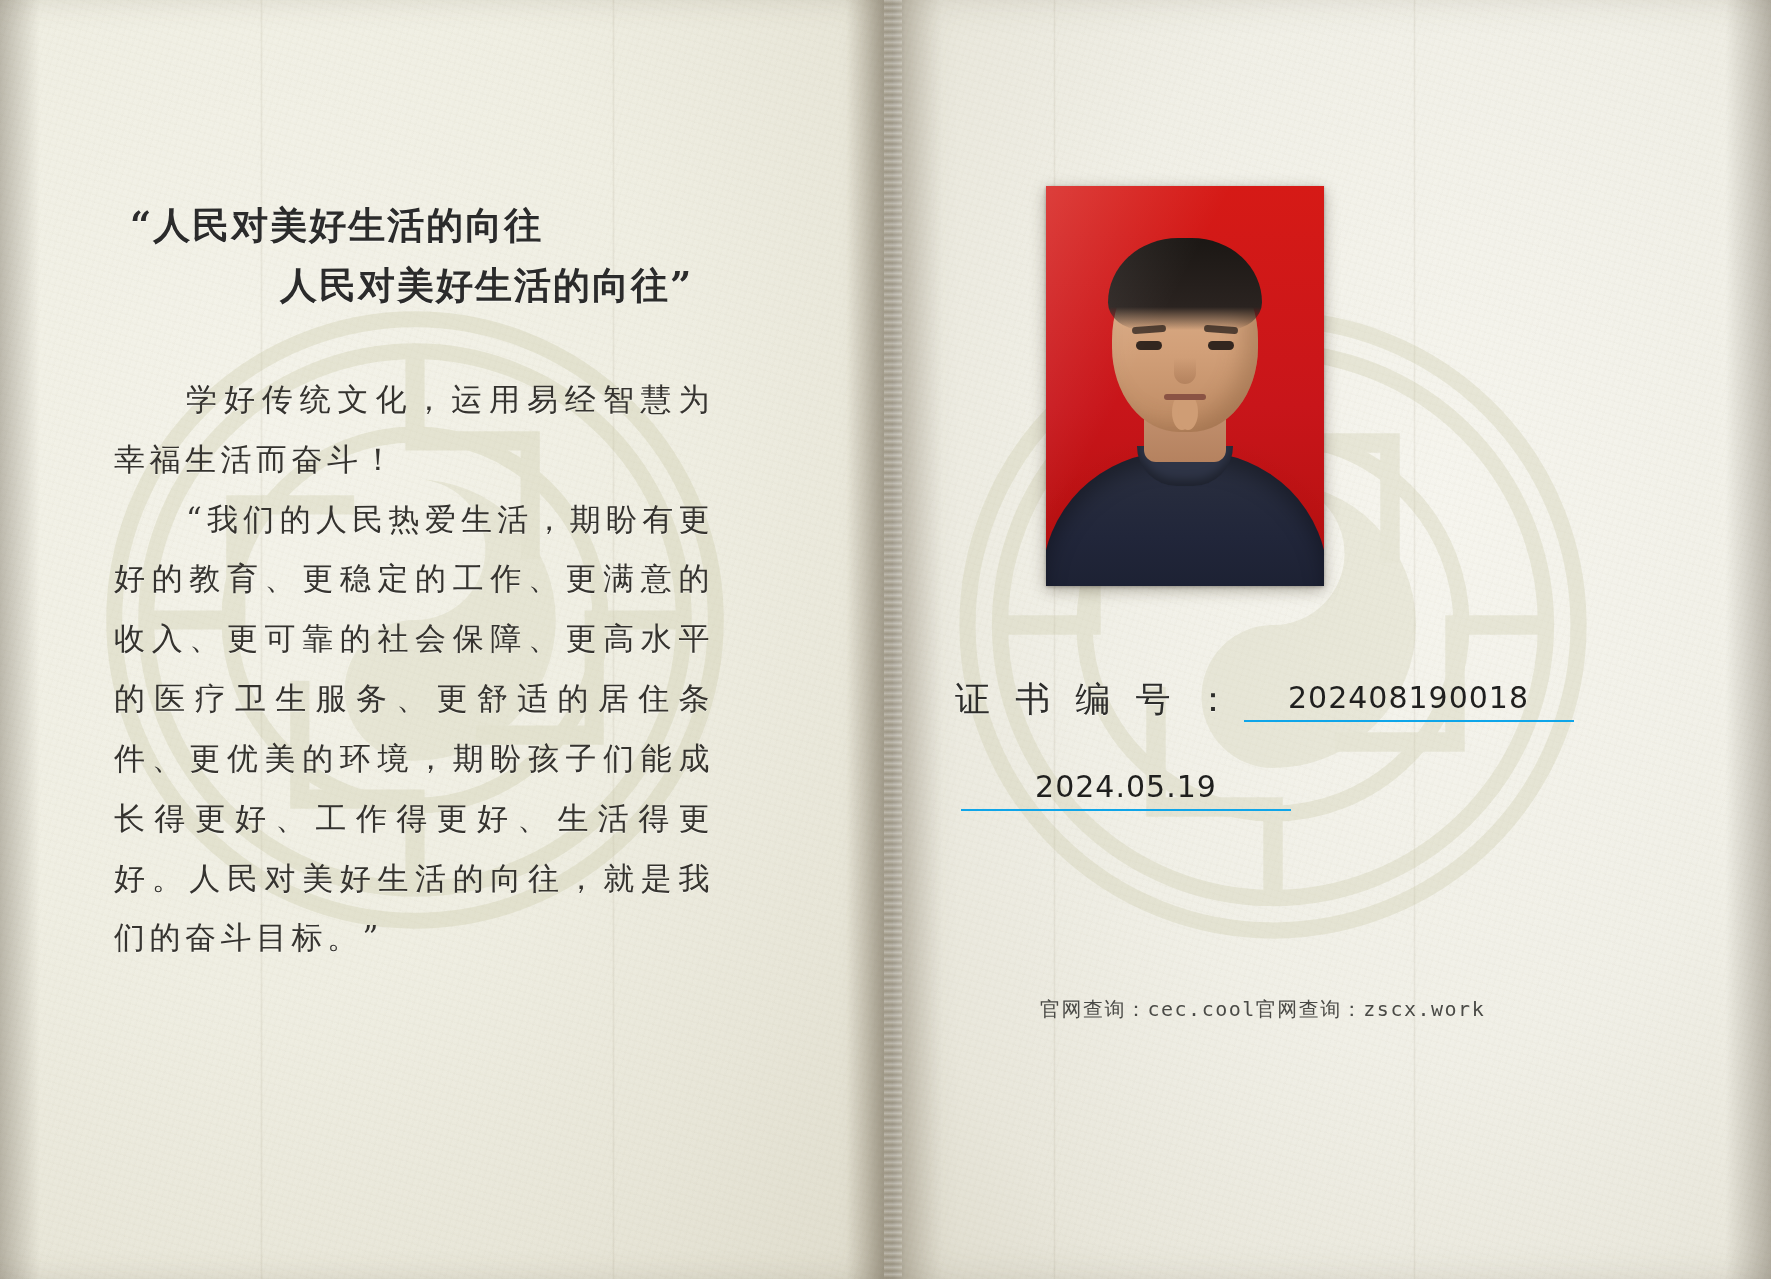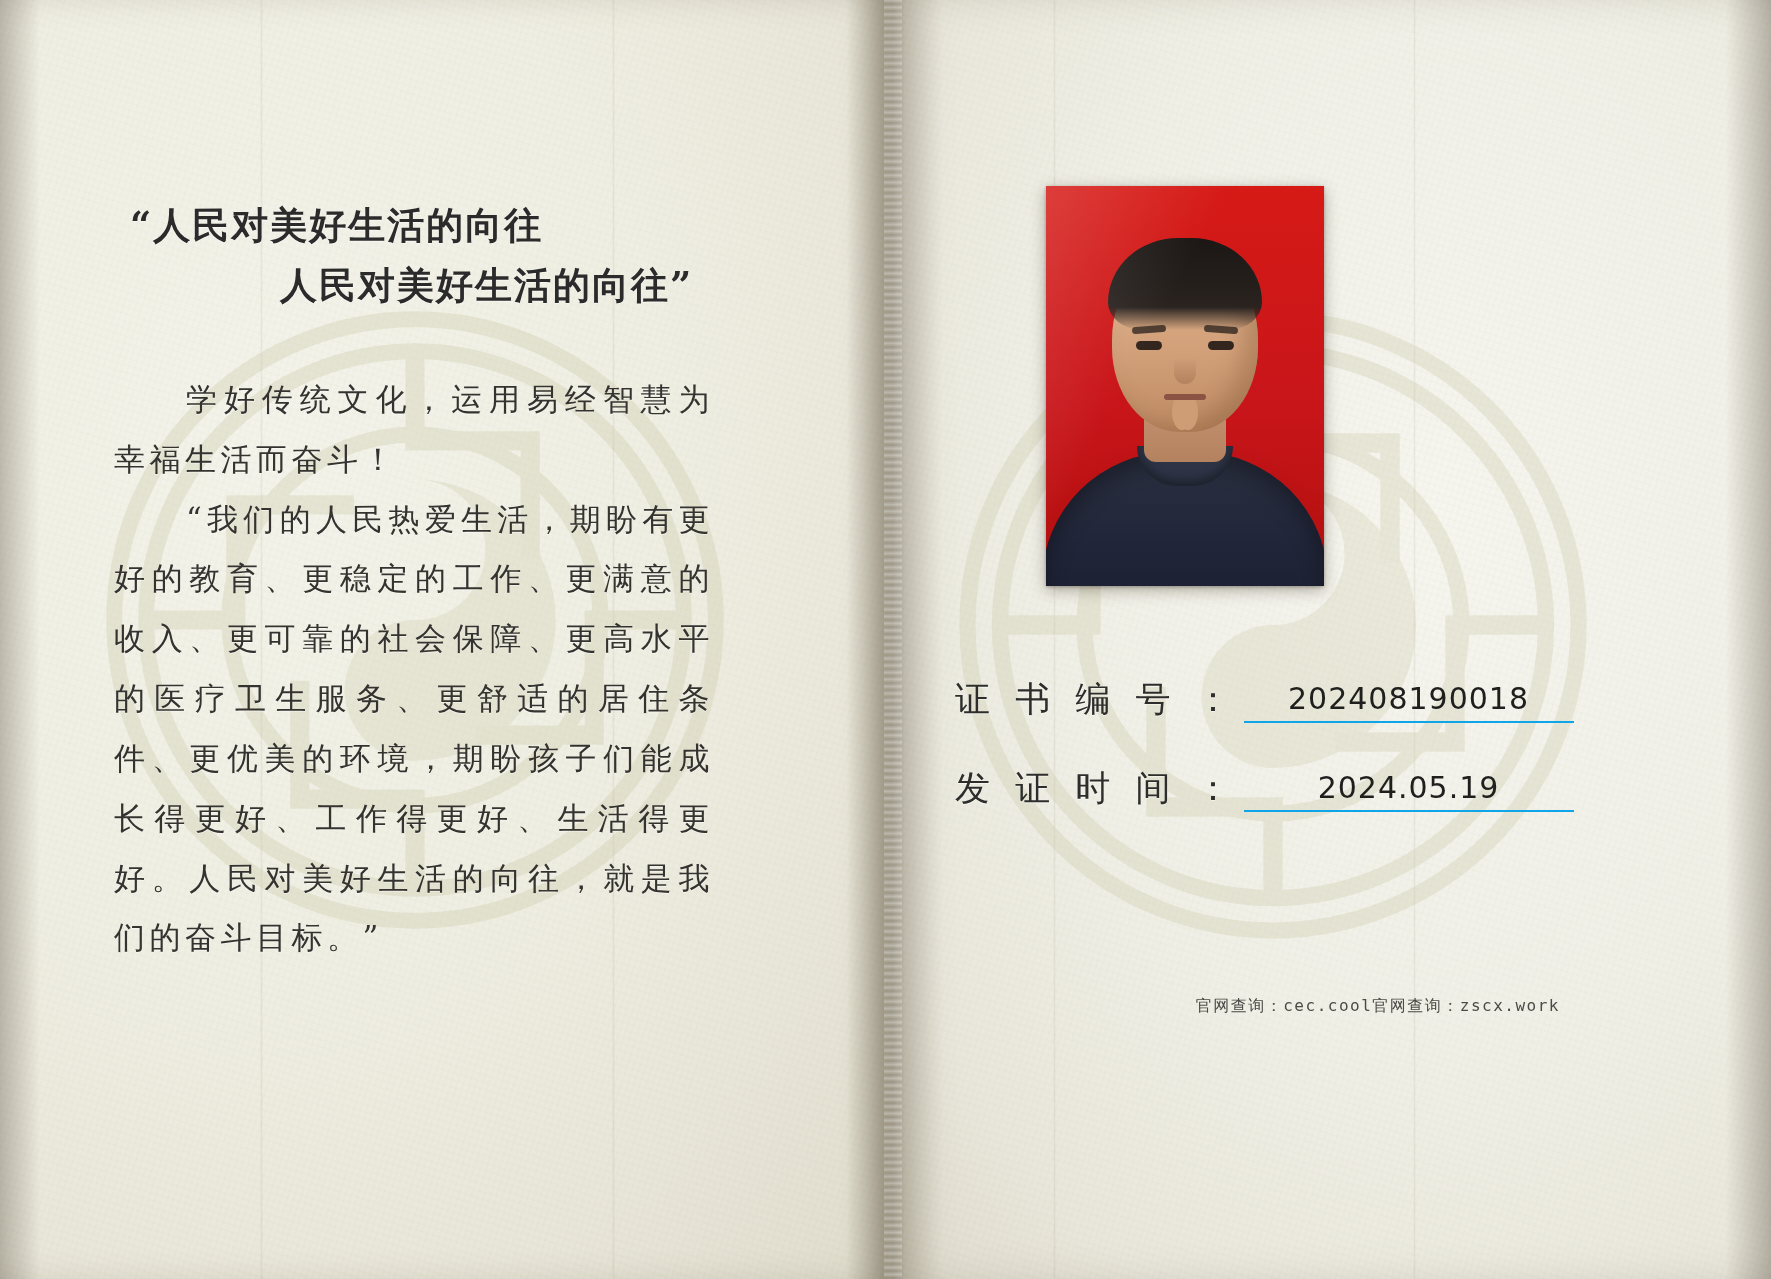--- a/index.html
+++ b/index.html
@@ -277,21 +277,21 @@
   .photo-glare {
     position: absolute;
     inset: 0;
     background: linear-gradient(118deg, rgba(255,255,255,0.16) 0%, rgba(255,255,255,0) 38%);
     pointer-events: none;
   }
 
   .field {
     position: absolute;
     display: flex;
-    align-items: flex-end;
+    align-items: flex-start;
     color: #2d2d2b;
   }
   .field-label {
     font-family: "DejaVu Serif", "Liberation Serif", serif;
     font-size: 35px;
     letter-spacing: 7px;
     white-space: nowrap;
     text-shadow: 0 1px 0 rgba(255,255,255,0.5);
   }
   .field-line {
@@ -316,24 +316,24 @@
   #field-cert .field-line { width: 330px; }
   #field-date { left: 955px; top: 765px; }
   #field-date .field-line { width: 330px; }
 
   .footer {
     position: absolute;
     left: 1040px;
     top: 996px;
     width: 520px;
     display: flex;
-    justify-content: flex-end;
+    justify-content: flex-start;
     color: #4a4a46;
     font-family: "DejaVu Sans Mono", "Liberation Mono", monospace;
-    font-size: 16px;
+    font-size: 20px;
     letter-spacing: 1.5px;
     white-space: nowrap;
   }
   .footer span { white-space: nowrap; }
 
   
   .edge-shadow-l {
     position: absolute; left: 0; top: 0; width: 40px; height: 1279px;
     background: linear-gradient(90deg, rgba(70,60,45,0.30), rgba(70,60,45,0));
     pointer-events: none;
@@ -435,21 +435,20 @@
   </div>
 
   <div class="field" id="field-cert">
     <div class="field-label">证 书 编 号 ：</div>
     <div class="field-line">
       <div class="field-value">202408190018</div>
     </div>
   </div>
 
   <div class="field" id="field-date">
-    <div class="field-label">发 证 时 间 ：</div>
     <div class="field-line">
       <div class="field-value">2024.05.19</div>
     </div>
   </div>
 
   <div class="footer">
     <span>官网查询：cec.cool</span>
     <span>官网查询：zscx.work</span>
   </div>
 

